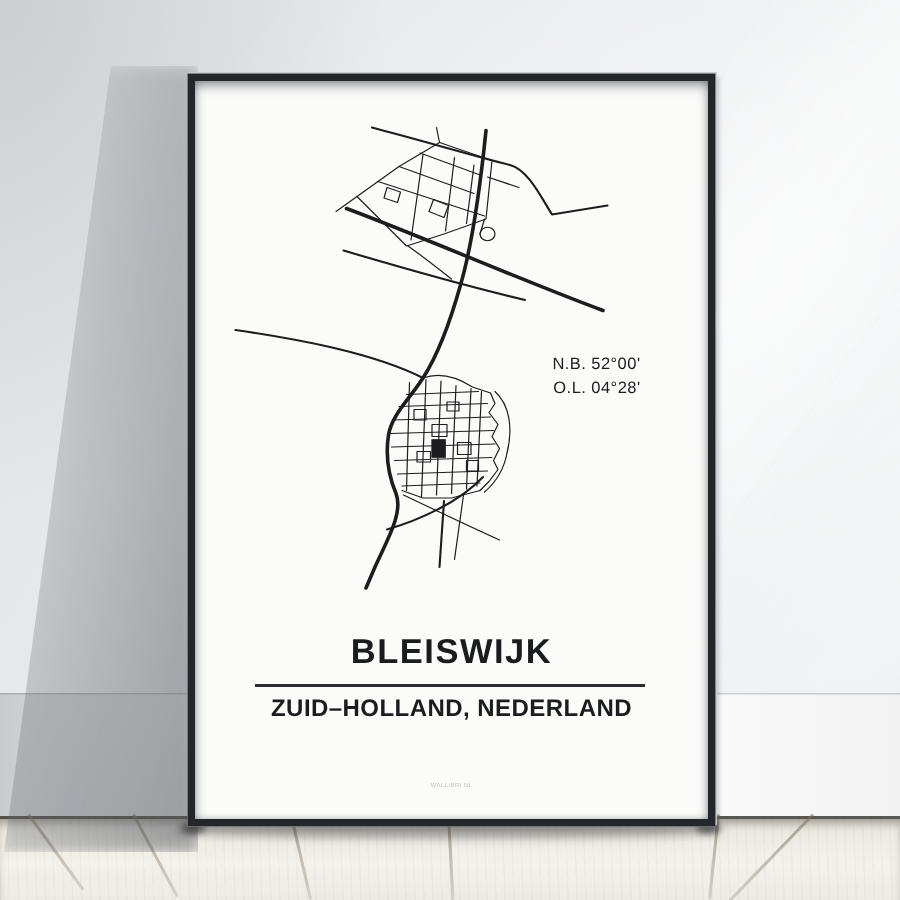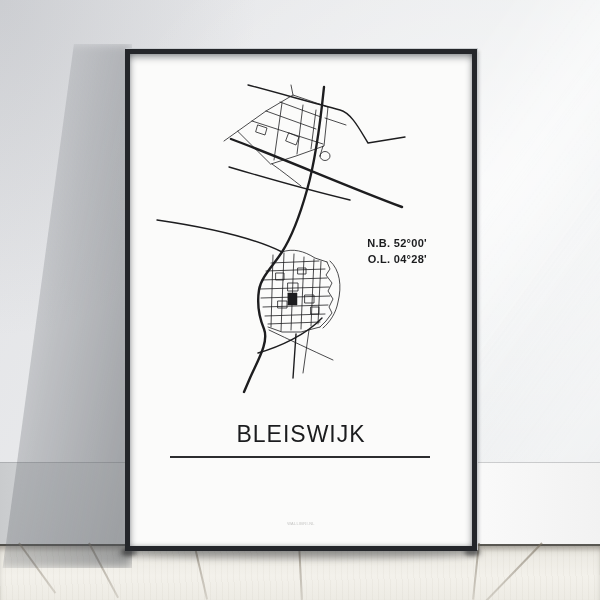--- a/index.html
+++ b/index.html
@@ -67,23 +67,23 @@
     box-shadow:1px -1px 0 rgba(200,203,206,0.9), 2px 2px 3px rgba(60,64,70,0.25);}
   .poster{position:absolute;inset:0;background:var(--poster-color);
     box-shadow:
       inset 0 6px 7px -3px rgba(40,45,52,0.5),
       inset 0 -3px 5px -3px rgba(40,45,52,0.28),
       inset 5px 0 7px -5px rgba(40,45,52,0.38),
       inset -5px 0 7px -5px rgba(40,45,52,0.38);}
   .map-svg{position:absolute;left:0;top:0;width:342px;height:492px;}
 
   .coords{position:absolute;top:181px;right:45px;text-align:right;
-    font-size:11px;font-weight:bold;line-height:16px;letter-spacing:0.3px;color:var(--ink-color);}
+    font-size:11px;font-weight:normal;line-height:16px;letter-spacing:0.3px;color:var(--ink-color);}
   .title{position:absolute;left:0;top:367px;width:100%;text-align:center;
-    font-size:23px;font-weight:normal;letter-spacing:1px;color:var(--ink-color);}
+    font-size:23px;font-weight:bold;letter-spacing:1px;color:var(--ink-color);}
   .divider{position:absolute;left:40px;top:402px;width:260px;height:2px;background:#2c2d2f;}
   .subtitle{position:absolute;left:0;top:410px;width:100%;text-align:center;
     font-size:16px;font-weight:bold;letter-spacing:0.3px;color:var(--ink-color);}
   .brand{position:absolute;left:0;top:467px;width:100%;text-align:center;
     font-size:6px;letter-spacing:0.5px;color:#c3c3c2;transform:scale(0.65);}
 </style>
 </head>
 <body>
 
 <div class="scene">
@@ -165,18 +165,19 @@
           <path d="M158,239 h9 v12 h-9 z" stroke="#1d1d1f" stroke-width="0.5" fill="#1d1d1f" stroke-linecap="round" stroke-linejoin="round"></path>
         </svg>
 
       <div class="coords">
         <div>N.B. 52°00'</div>
         <div>O.L. 04°28'</div>
       </div>
 
       <div class="title">BLEISWIJK</div>
       <div class="divider"></div>
+      <div class="subtitle">ZUID–HOLLAND, NEDERLAND</div>
       <div class="brand">WALLIBRI.NL</div>
 
     </div>
   </div>
 
 </div>
 
 </body></html>

